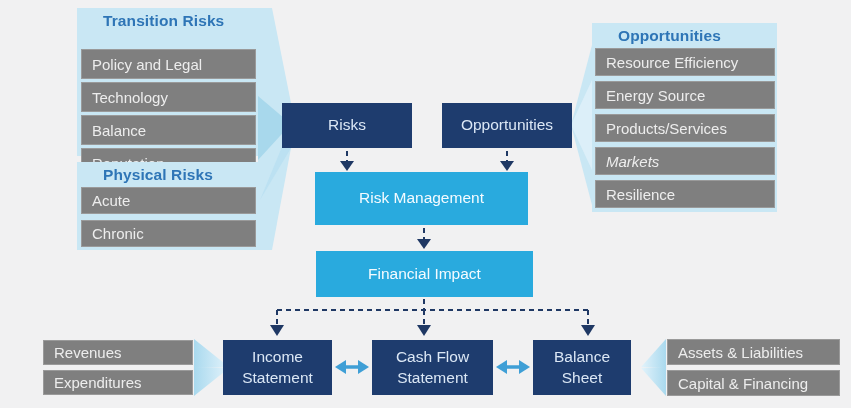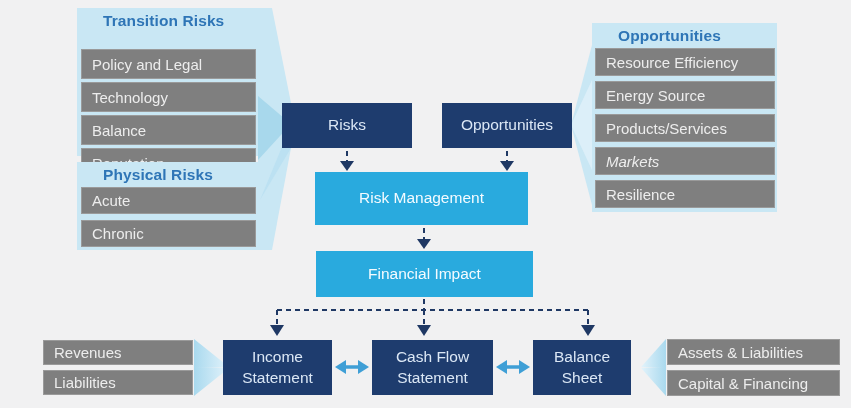--- a/index.html
+++ b/index.html
@@ -108,21 +108,21 @@
   <div class="abs navy-box" style="left:372px;top:340px;width:121px;height:55px;">
     <span>Cash Flow</span>
     <span>Statement</span>
   </div>
   <div class="abs navy-box" style="left:533px;top:340px;width:98px;height:55px;">
     <span>Balance</span>
     <span>Sheet</span>
   </div>
 
   <div class="abs gray-solo" style="left:43px;top:340px;width:150px;height:25px;">Revenues</div>
-  <div class="abs gray-solo" style="left:43px;top:370px;width:150px;height:25px;">Liabilities</div>
+  <div class="abs gray-solo" style="left:43px;top:370px;width:150px;height:25px;">Expenditures</div>
 
   <div class="abs gray-solo" style="left:667px;top:339px;width:173px;height:26px;">Assets &amp; Liabilities</div>
   <div class="abs gray-solo" style="left:667px;top:370px;width:173px;height:26px;">Capital &amp; Financing</div>
 
   <svg class="layer" viewBox="0 0 851 408" style="z-index:4;pointer-events:none;">
 
     <path class="dash" d="M347,151 V161"></path>
     <polygon class="head" points="340,161 354,161 347,171"></polygon>
 
     <path class="dash" d="M507,151 V161"></path>

